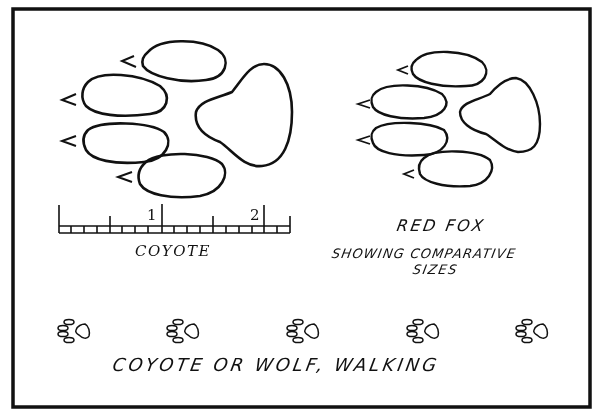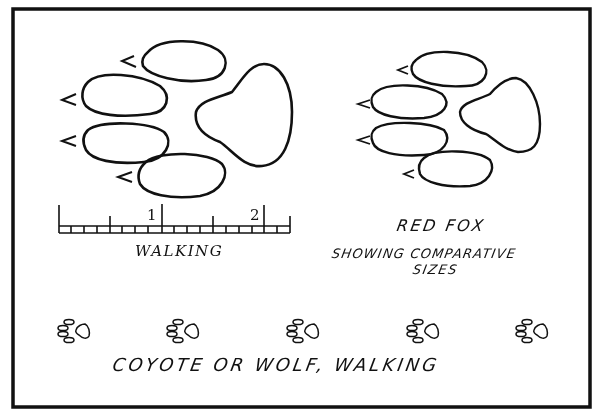--- a/index.html
+++ b/index.html
@@ -104,17 +104,17 @@
     <g transform="translate(515,320)">
       <ellipse cx="12" cy="2" rx="5" ry="2.6"></ellipse>
       <ellipse cx="6" cy="8" rx="5" ry="2.6"></ellipse>
       <ellipse cx="6" cy="14" rx="5" ry="2.6"></ellipse>
       <ellipse cx="12" cy="20" rx="5" ry="2.6"></ellipse>
       <path d="M19,10 C20,6 25,4 28,4 C32,6 33,12 32,16 C30,20 25,18 22,15 C20,14 18,12 19,10 Z"></path>
     </g>
   </g>
 </svg>
 
-<div class="label lbl-coyote">WALKING</div>
+<div class="label lbl-coyote">COYOTE</div>
 <div class="label lbl-fox">RED FOX</div>
 <div class="label lbl-showing">SHOWING COMPARATIVE</div>
 <div class="label lbl-sizes">SIZES</div>
 <div class="label lbl-walking">COYOTE OR WOLF, WALKING</div>
 
 </body></html>

